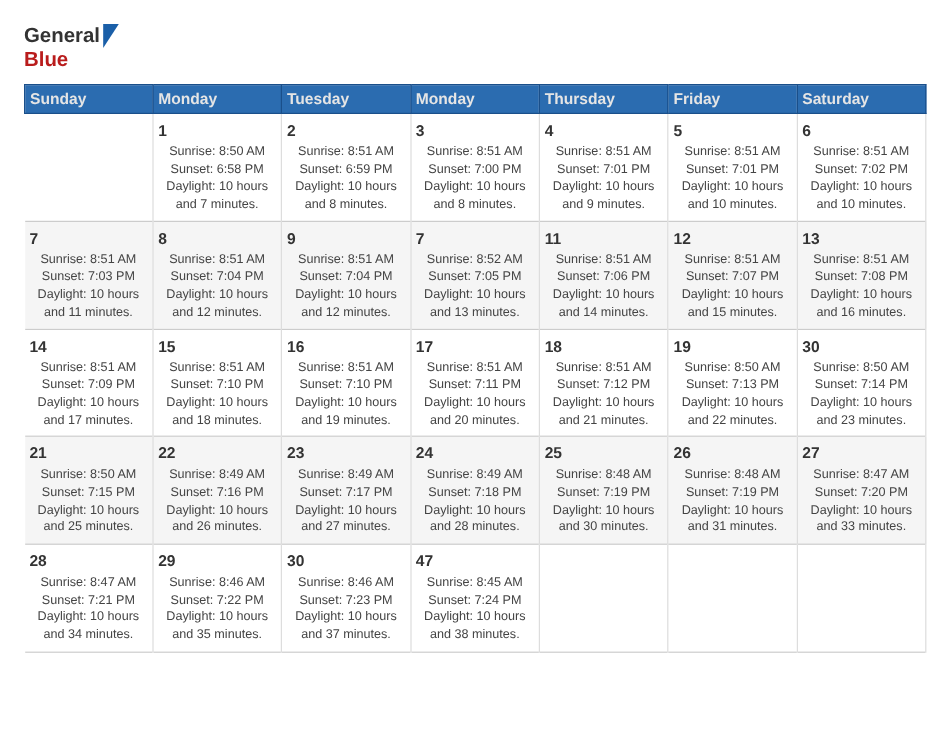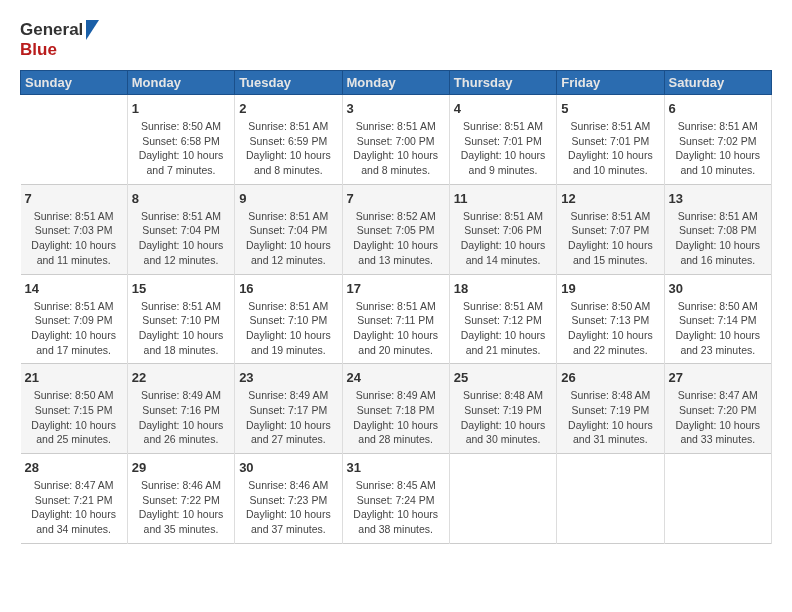--- a/index.html
+++ b/index.html
@@ -246,21 +246,21 @@
         </td>
         <td>
           <span class="day-number">29</span>
           <div class="day-info">Sunrise: 8:46 AM<br>Sunset: 7:22 PM<br>Daylight: 10 hours<br>and 35 minutes.</div>
         </td>
         <td>
           <span class="day-number">30</span>
           <div class="day-info">Sunrise: 8:46 AM<br>Sunset: 7:23 PM<br>Daylight: 10 hours<br>and 37 minutes.</div>
         </td>
         <td>
-          <span class="day-number">31</span>
+          <span class="day-number">47</span>
           <div class="day-info">Sunrise: 8:45 AM<br>Sunset: 7:24 PM<br>Daylight: 10 hours<br>and 38 minutes.</div>
         </td>
         <td></td>
         <td></td>
         <td></td>
       </tr>
     </tbody>
 </table>
 
 </body></html>

